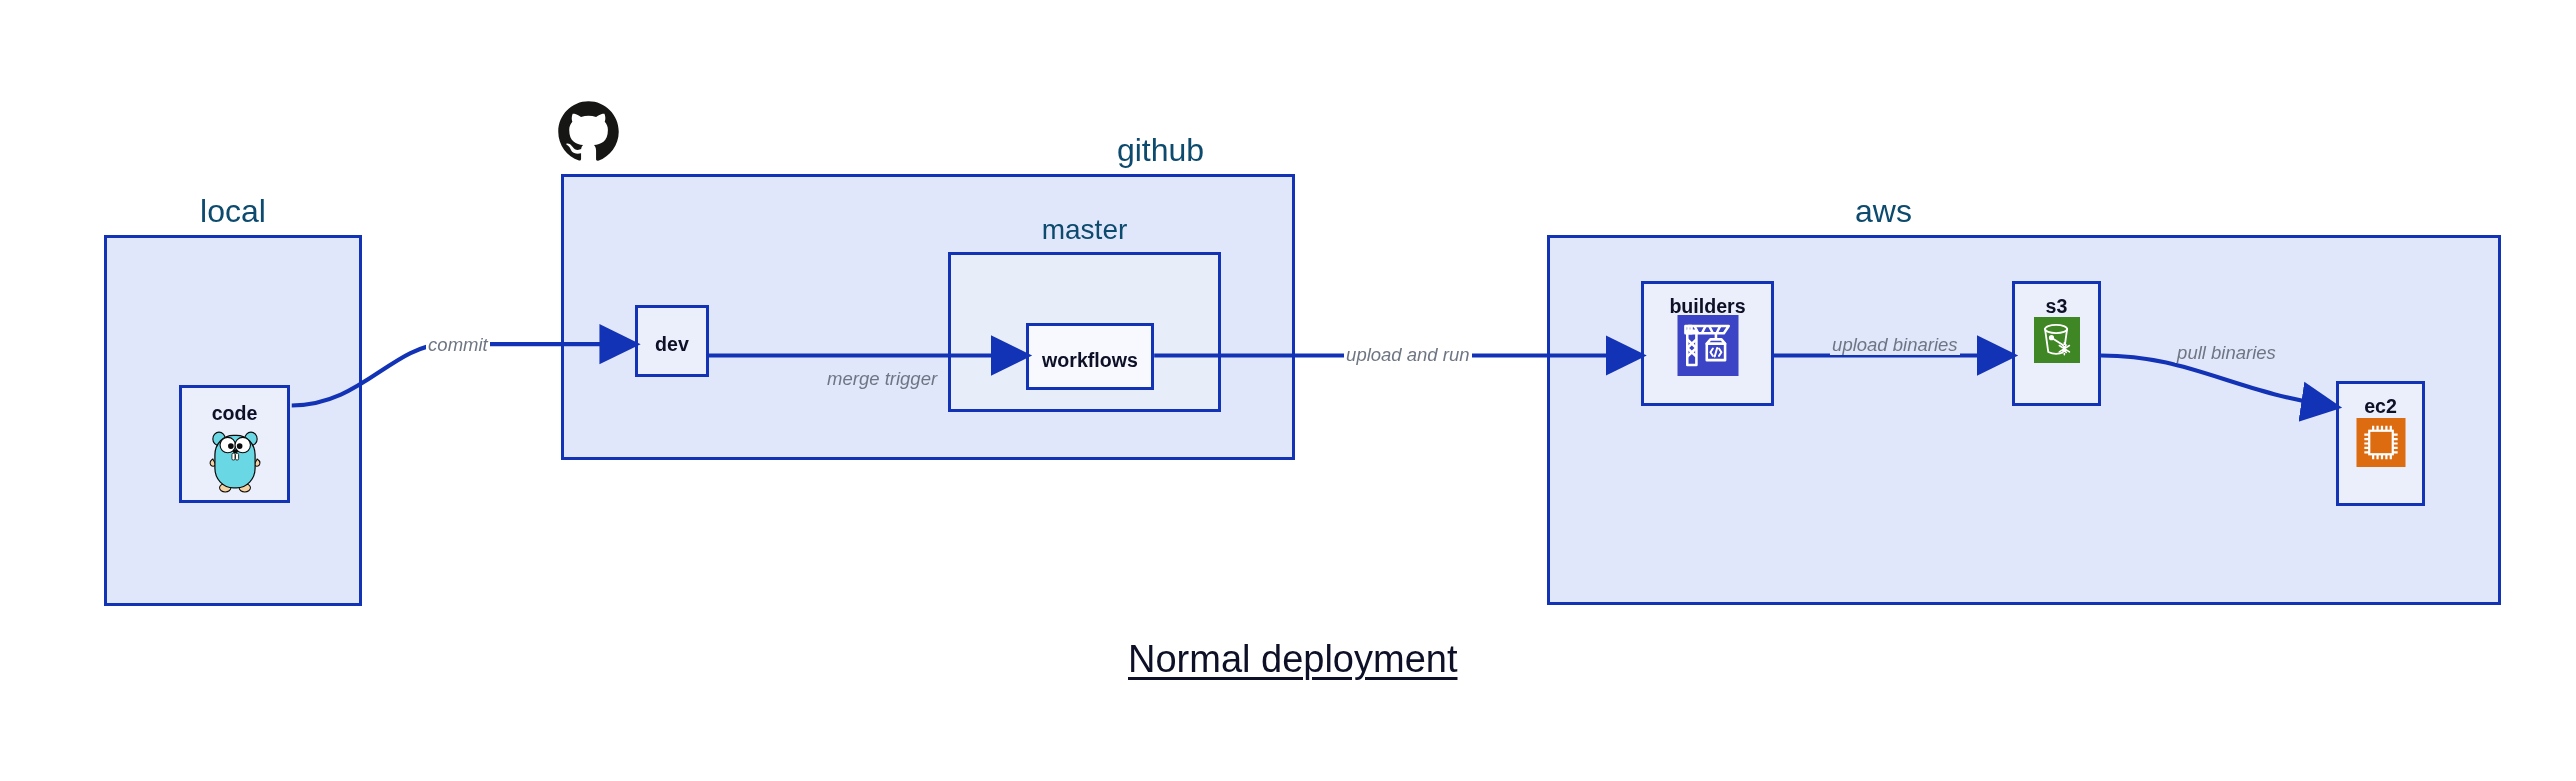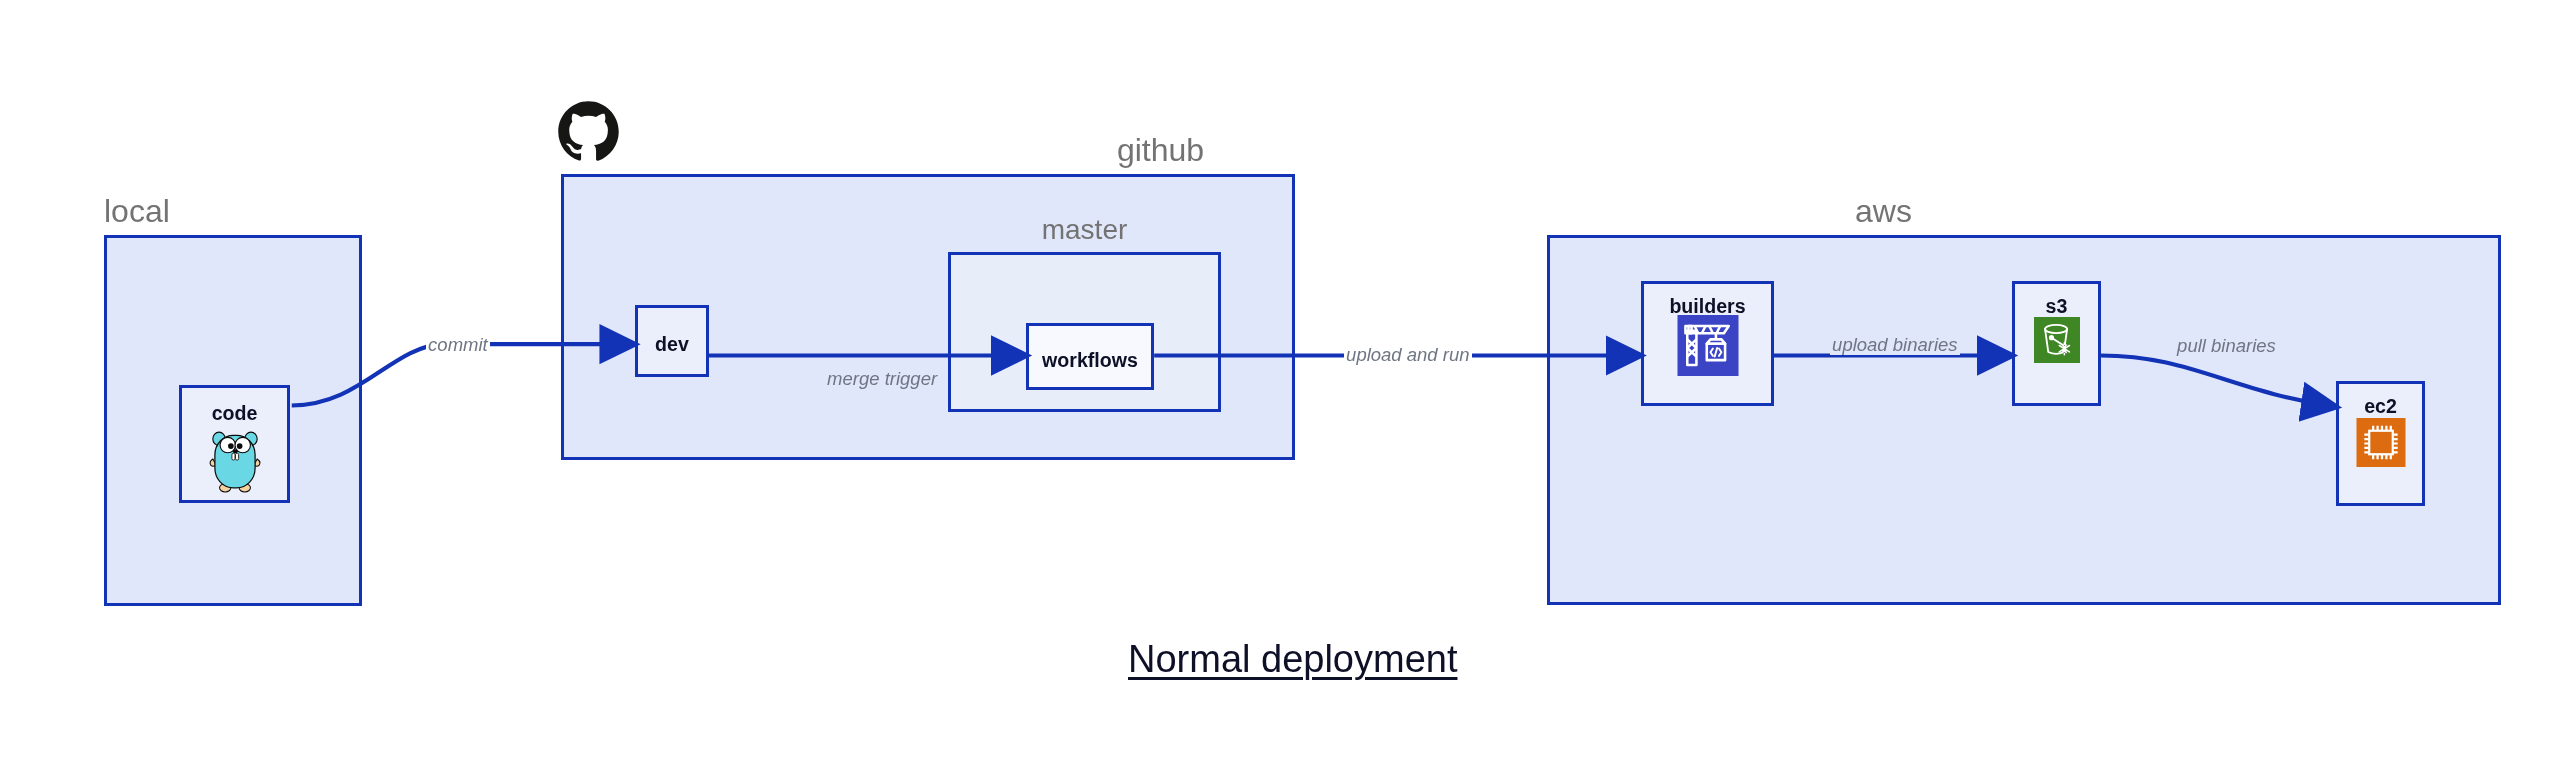--- a/index.html
+++ b/index.html
@@ -1,42 +1,42 @@
 <!DOCTYPE html>
 <html style="font-size:8.2px"><head>
 <meta charset="utf-8">
 <style>
   html,body{margin:0;padding:0;background:#ffffff;}
   body{width:2604px;height:781px;position:relative;overflow:hidden;
        font-family:"Liberation Sans", sans-serif;}
   #stage{position:absolute;left:0;top:0;width:2604px;height:781px;}
 
   .grp{position:absolute;box-sizing:border-box;background:#e1e7fa;border:3.6px solid #1333b6;}
-  .grp-label{position:absolute;color:#737373;font-size:32px;line-height:1;white-space:nowrap;}
+  .grp-label{position:absolute;color:#0c4a6e;font-size:32px;line-height:1;white-space:nowrap;}
 
   .node{position:absolute;box-sizing:border-box;background:#eaeffb;border:3.6px solid #1333b6;}
   .node-label{position:absolute;left:0;right:0;text-align:center;color:#0d1026;
               font-size:19.6px;font-weight:bold;line-height:1;white-space:nowrap;}
   .node-icon{position:absolute;left:50%;transform:translateX(-50%);}
 
   .edge-label{position:absolute;color:#6f7683;font-size:18.5px;font-style:italic;
               line-height:1;white-space:nowrap;background:#ffffff;padding:0 2.1px;}
   .edge-label.on-grp{background:#e1e7fa;}
 
   #title{position:absolute;color:#0d1026;font-size:38px;line-height:1;white-space:nowrap;
          text-decoration:underline;text-decoration-thickness:2.6px;text-underline-offset:5.2px;}
 
   svg.lay{position:absolute;left:0;top:0;width:2604px;height:781px;pointer-events:none;}
 </style>
 </head>
 <body>
 
 <div id="stage">
 
-  <div class="grp-label" style="left:104px;top:195px;width:258px;">local</div>
+  <div class="grp-label" style="left:104px;top:195px;width:258px;text-align:center;">local</div>
   <div class="grp" style="left:104px;top:235px;width:258px;height:371px;"></div>
 
   <div class="grp-label" style="left:1037px;top:134px;width:247px;text-align:center;">github</div>
   <div class="grp" style="left:561px;top:174px;width:734px;height:286px;"></div>
 
   <div style="position:absolute;left:557px;top:100px;width:63px;height:63px;">
     <svg viewBox="0 0 100 100" width="63" height="63" aria-hidden="true">
       <path fill="#161614" d="M50 2C23.5 2 2 23.6 2 50.2c0 21.3 13.8 39.4 32.9 45.8 2.4.5 3.3-1 3.3-2.3
         0-1.2 0-5 0-9.1-13.4 2.9-16.2-5.7-16.2-5.7-2.2-5.6-5.4-7.1-5.4-7.1-4.4-3 .3-2.9.3-2.9
         4.8.3 7.4 5 7.4 5 4.3 7.4 11.3 5.3 14 4 .4-3.1 1.7-5.3 3.1-6.5-10.7-1.2-22-5.4-22-23.9
@@ -166,18 +166,18 @@
       <path d="M3443 690 L3906 690" marker-end="url(#ah)"></path>
 
       <path d="M4078 690 C 4250 690, 4330 760, 4535 790" marker-end="url(#ah)"></path>
     </g>
   </svg>
 
   <div class="edge-label" style="left:426px;top:336px;">commit</div>
   <div class="edge-label on-grp" style="left:825px;top:346px;margin-top:24px;">merge trigger</div>
   <div class="edge-label" style="left:1344px;top:346px;">upload and run</div>
   <div class="edge-label on-grp" style="left:1830px;top:336px;">upload binaries</div>
-  <div class="edge-label on-grp" style="left:2175px;top:337px;">pull binaries</div>
+  <div class="edge-label on-grp" style="left:2175px;top:344px;">pull binaries</div>
 
   <div id="title" style="left:1128px;top:640px;">Normal deployment</div>
 
 </div>
 
 
 </body></html>

